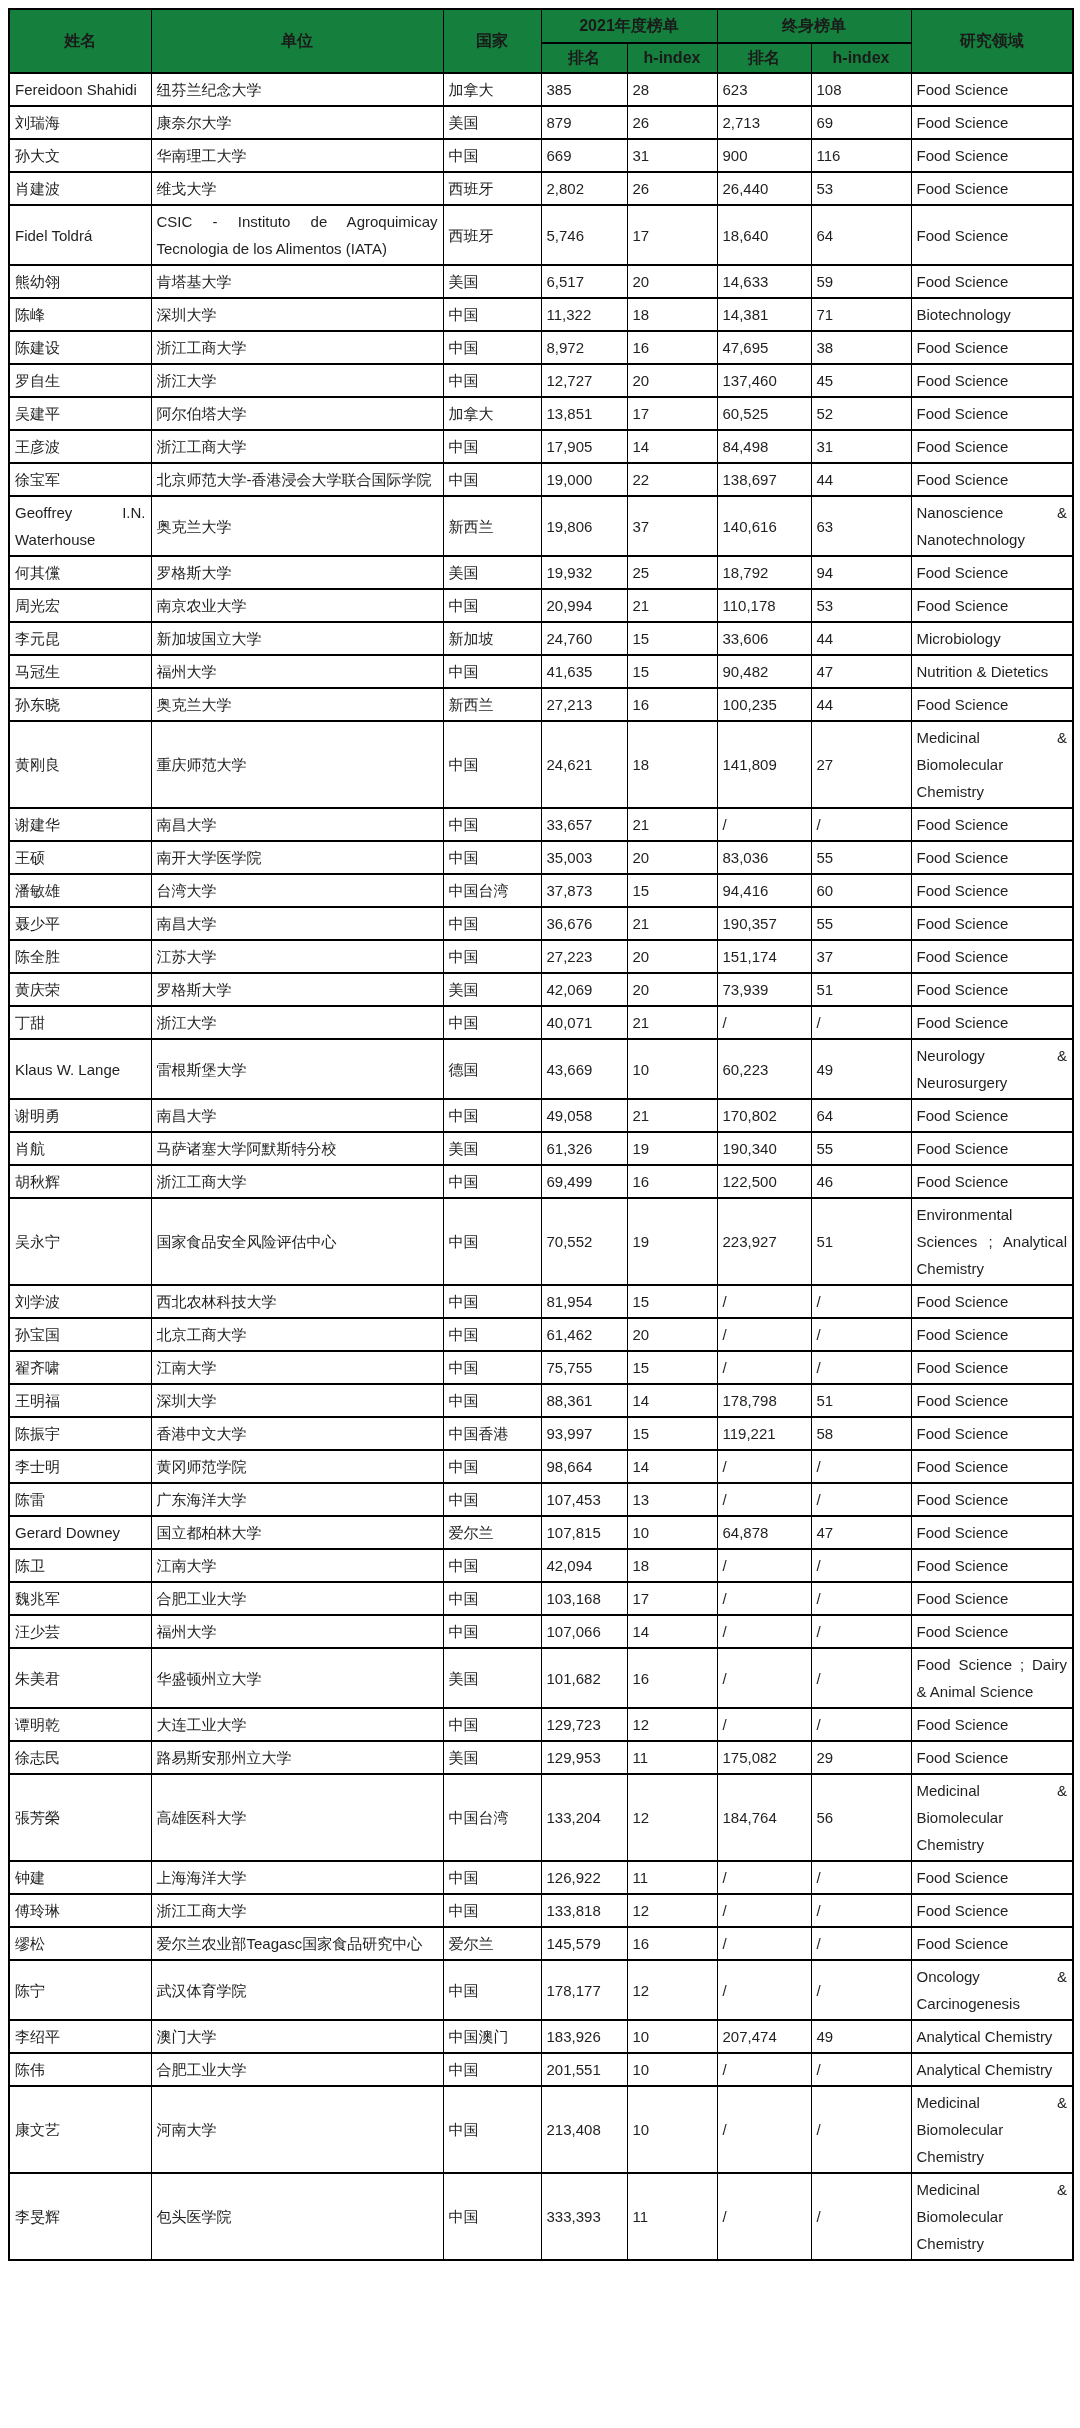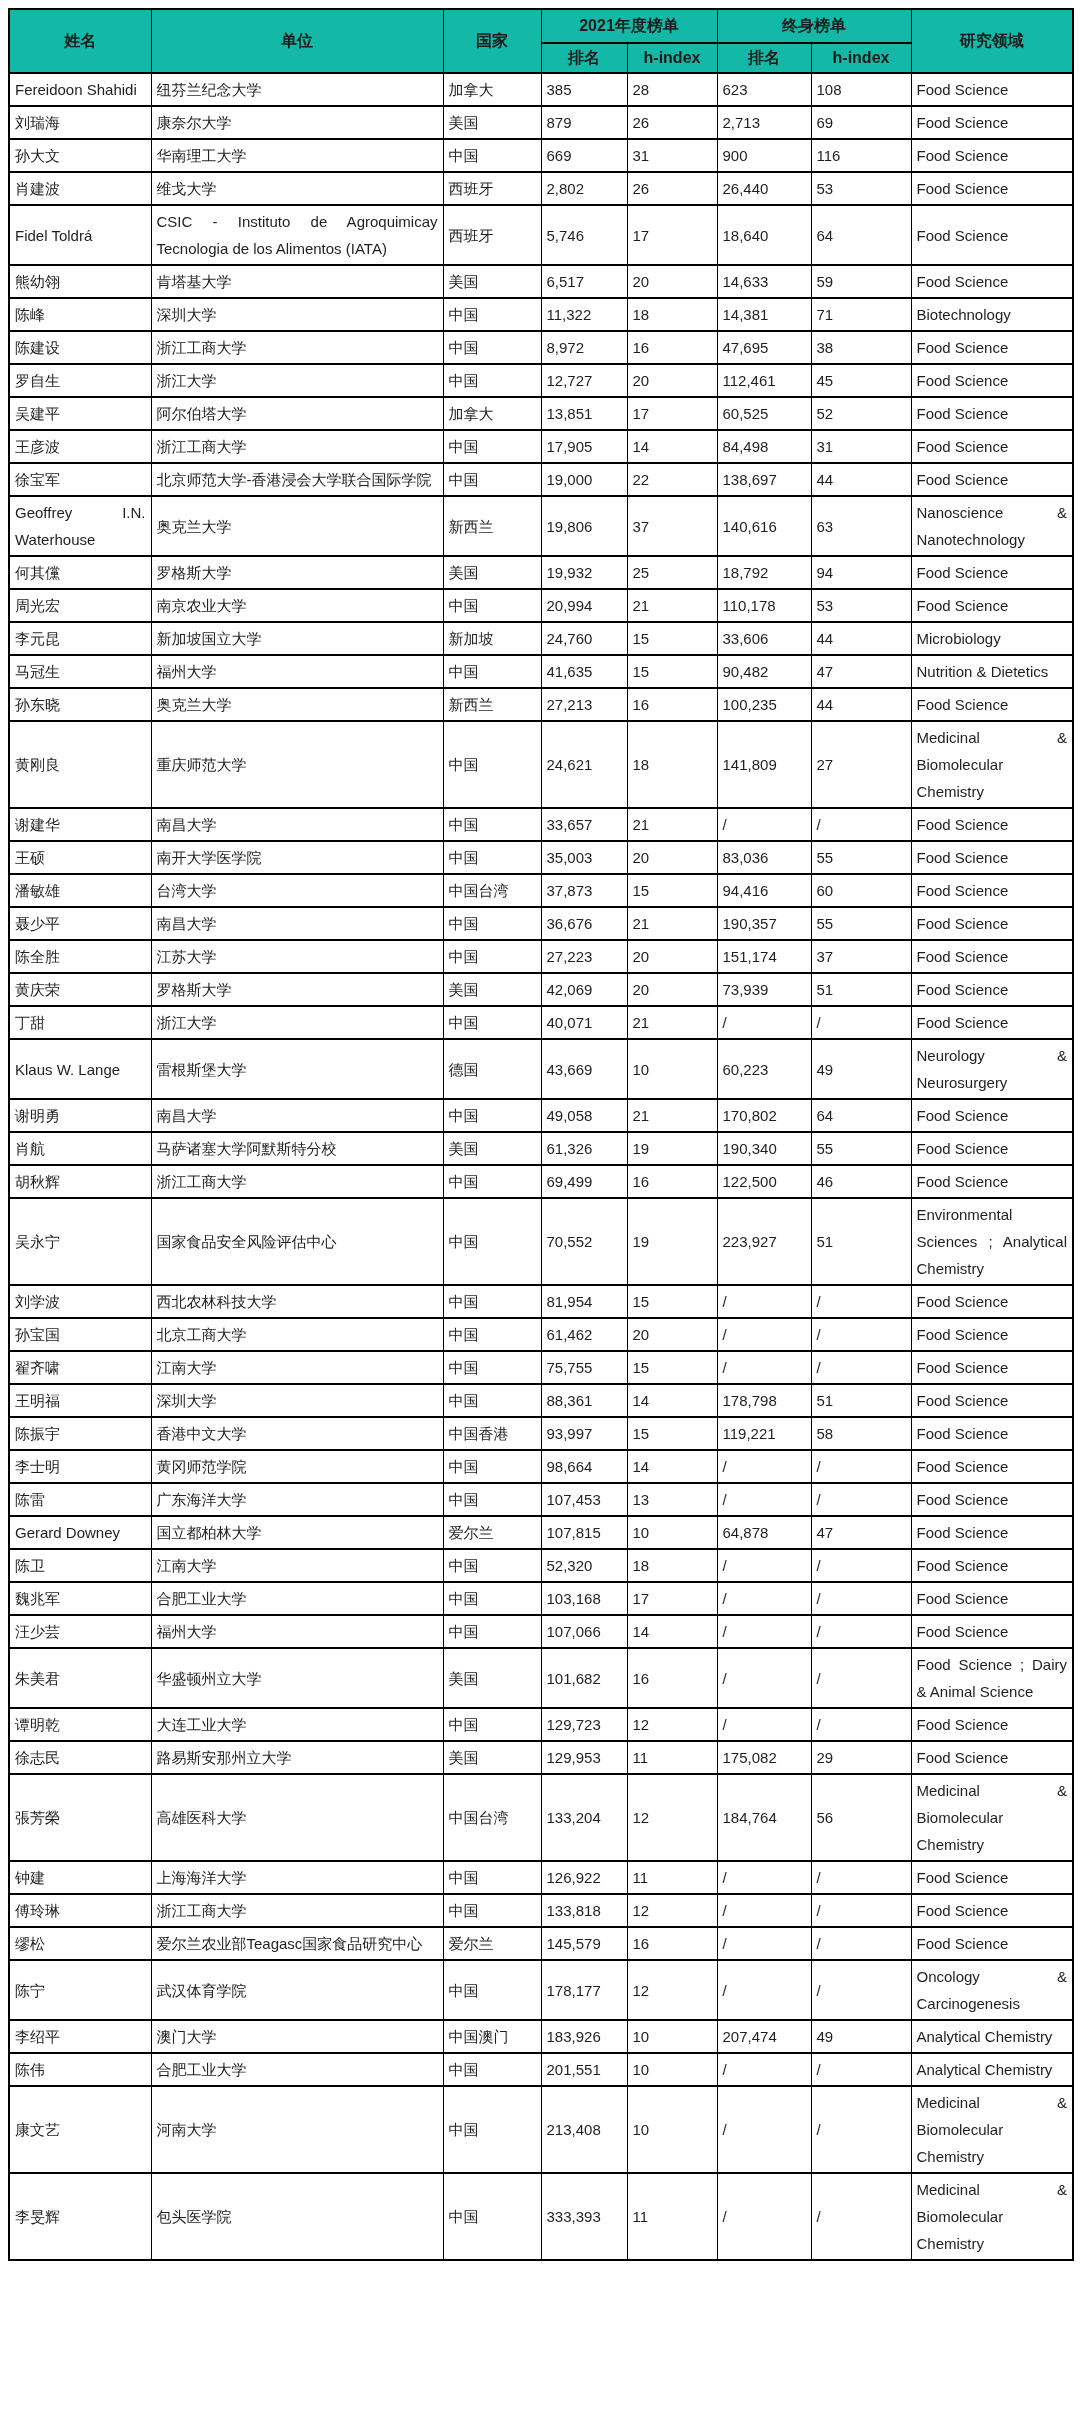--- a/index.html
+++ b/index.html
@@ -23,21 +23,21 @@
   }
   .rank-table th, .rank-table td {
     border-left: 1px solid #000000;
     border-right: 1px solid #000000;
     border-top: 2px solid #000000;
     border-bottom: 2px solid #000000;
     box-sizing: border-box;
     overflow: hidden;
   }
   .rank-table thead th {
-    background: #14b8a6;
+    background: #15803d;
     color: #1a1a1a;
     font-weight: bold;
     font-size: 16px;
     text-align: center;
     padding: 4px 2px;
     line-height: 1.5;
   }
   .rank-table thead tr.subhead th {
     border-top-width: 1px;
     padding: 2px 2px;
@@ -168,21 +168,21 @@
           <td class="col-rank_lifetime">47,695</td>
           <td class="col-hindex_lifetime">38</td>
           <td class="col-field">Food Science</td>
         </tr>
         <tr>
           <td class="col-name">罗自生</td>
           <td class="col-institution">浙江大学</td>
           <td class="col-country">中国</td>
           <td class="col-rank_2021">12,727</td>
           <td class="col-hindex_2021">20</td>
-          <td class="col-rank_lifetime">112,461</td>
+          <td class="col-rank_lifetime">137,460</td>
           <td class="col-hindex_lifetime">45</td>
           <td class="col-field">Food Science</td>
         </tr>
         <tr>
           <td class="col-name">吴建平</td>
           <td class="col-institution">阿尔伯塔大学</td>
           <td class="col-country">加拿大</td>
           <td class="col-rank_2021">13,851</td>
           <td class="col-hindex_2021">17</td>
           <td class="col-rank_lifetime">60,525</td>
@@ -476,21 +476,21 @@
           <td class="col-rank_2021">107,815</td>
           <td class="col-hindex_2021">10</td>
           <td class="col-rank_lifetime">64,878</td>
           <td class="col-hindex_lifetime">47</td>
           <td class="col-field">Food Science</td>
         </tr>
         <tr>
           <td class="col-name">陈卫</td>
           <td class="col-institution">江南大学</td>
           <td class="col-country">中国</td>
-          <td class="col-rank_2021">52,320</td>
+          <td class="col-rank_2021">42,094</td>
           <td class="col-hindex_2021">18</td>
           <td class="col-rank_lifetime">/</td>
           <td class="col-hindex_lifetime">/</td>
           <td class="col-field">Food Science</td>
         </tr>
         <tr>
           <td class="col-name">魏兆军</td>
           <td class="col-institution">合肥工业大学</td>
           <td class="col-country">中国</td>
           <td class="col-rank_2021">103,168</td>

